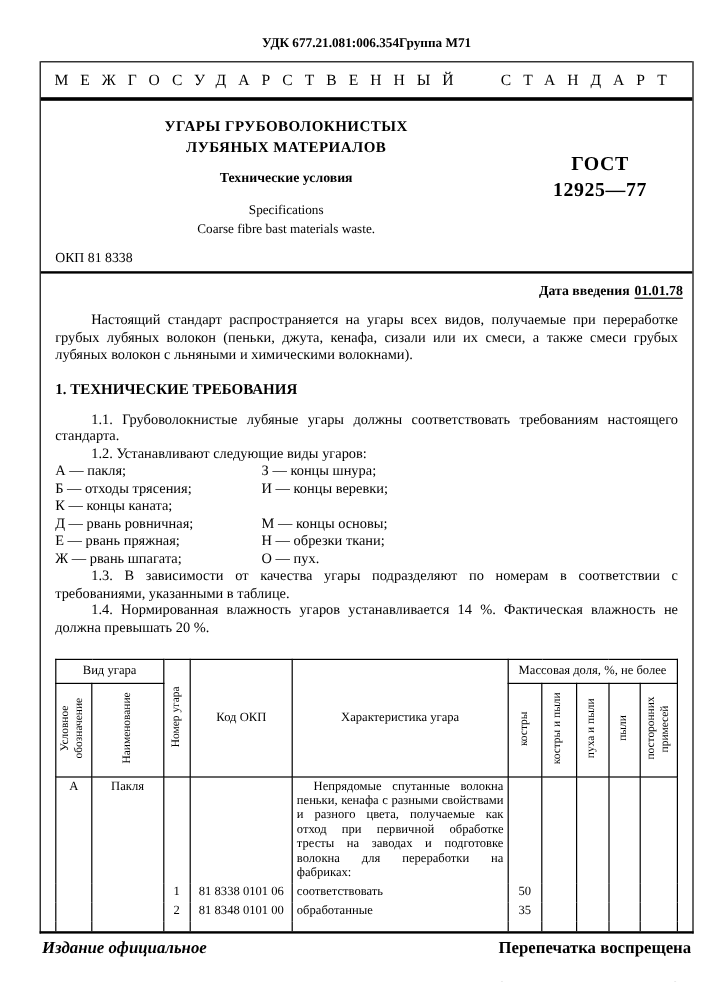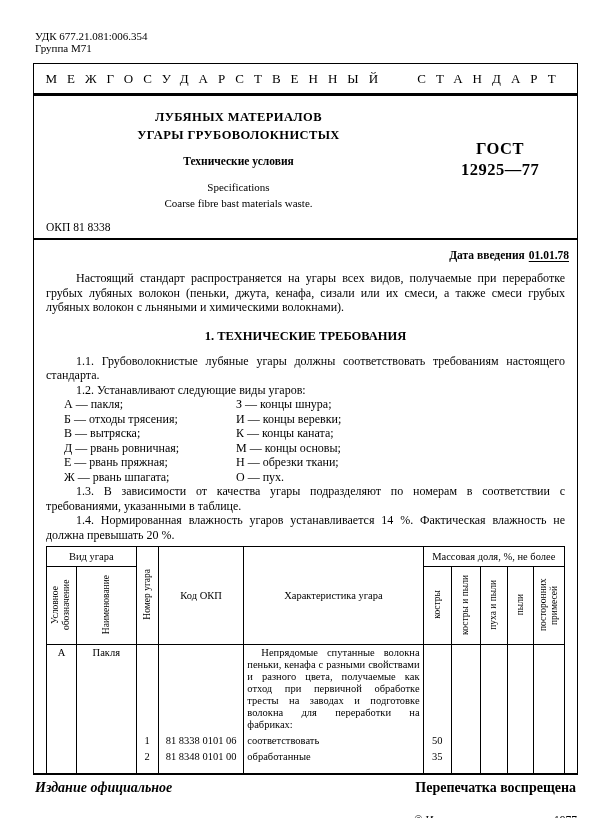--- a/index.html
+++ b/index.html
@@ -4,21 +4,21 @@
 <style>
   * { margin:0; padding:0; box-sizing:border-box; }
   html,body { background:#fff; }
   body {
     width:606px; height:818px; overflow:hidden;
     font-family:"Liberation Serif","DejaVu Serif",serif;
     color:#000;
   }
   .page { width:606px; height:818px; padding:30px 28px 0 33px; overflow:hidden; }
 
-  .meta-row { display:flex; justify-content:center; font-size:11px; font-weight:normal; padding:0 2px; margin-bottom:9px;flex-direction:column; }
+  .meta-row { display:flex; justify-content:center; font-size:11px; font-weight:bold; padding:0 2px; margin-bottom:9px; }
 
   .frame { border-left:1.5px solid #000; border-right:1.5px solid #000; border-bottom:2.5px solid #000; }
 
   .banner {
     border-top:1.5px solid #000; border-bottom:3px solid #000;
     text-align:center; font-weight:normal; font-size:13px;
     letter-spacing:10px; word-spacing:16px; white-space:nowrap; overflow:hidden;
     padding:7px 0 6px 0;
   }
 
@@ -30,28 +30,28 @@
   .gost { width:138px; flex:0 0 auto; text-align:center; padding-top:30px; font-weight:bold; font-size:16.5px; line-height:1.3; letter-spacing:0.5px; }
 
   .okp { padding:10px 0 5px 12px; font-size:11.5px; }
   .rule { border-top:2.5px solid #000; }
   .date-row { text-align:right; font-size:11.5px; font-weight:bold; padding:9px 8px 0 0; }
   .date-row .u { text-decoration:underline; text-underline-offset:2px; margin-left:4px; }
 
   .content { padding:0 12px; }
   .content p.para { font-size:12px; line-height:14.5px; text-align:justify; text-indent:30px; margin:0; }
   .content p.first { margin-top:10px; }
-  .section { text-align:center; font-weight:bold; font-size:12.5px; margin:14px 0 10px 0; }
-
-  .types { margin-left:18px; font-size:12px; line-height:14.5px; }
+  .section { text-align:left; font-weight:bold; font-size:12.5px; margin:14px 0 10px 0; }
+
+  .types { font-size:12px; line-height:14.5px; }
   .trow { display:flex; }
   .tl { width:172px; flex:0 0 auto; }
   .tr { flex:1 1 auto; }
 
-  .wtable { width:100%; border-collapse:collapse; table-layout:fixed; margin-top:4px;
+  .wtable { width:100%; border-collapse:collapse; table-layout:fixed; margin-top:19px;
             border:1.6px solid #000; border-bottom:none; }
   .wtable th, .wtable td { border:1px solid #000; }
   .wtable thead th { font-weight:normal; font-size:10.5px; text-align:center; vertical-align:middle; padding:1px 2px; }
   .wtable thead tr.r1 th { height:20px; }
   .wtable thead tr.r2 th { height:78px; }
   .vtext { display:inline-block; writing-mode:vertical-rl; transform:rotate(180deg);
            font-size:9.5px; line-height:1.2; max-height:72px; white-space:normal; }
   .vtext.tall { max-height:92px; }
   .wtable tbody td { border-top:none; border-bottom:none; font-size:10.5px; line-height:12px;
                      vertical-align:top; padding:2px 3px; }
@@ -75,22 +75,22 @@
     <span>Группа М71</span>
   </div>
 
   <div class="frame">
 
     <div class="banner">МЕЖГОСУДАРСТВЕННЫЙ СТАНДАРТ</div>
 
     <div class="title-row">
       <div class="title-left">
         <div class="title-main">
+          <div>УГАРЫ ГРУБОВОЛОКНИСТЫХ</div>
           <div>ЛУБЯНЫХ МАТЕРИАЛОВ</div>
-          <div>УГАРЫ ГРУБОВОЛОКНИСТЫХ</div>
         </div>
         <div class="subtitle">Технические условия</div>
         <div class="en-title">
           <div>Specifications</div>
           <div>Coarse fibre bast materials waste.</div>
         </div>
       </div>
       <div class="gost">
         <div>ГОСТ</div>
         <div>12925—77</div>
@@ -116,21 +116,20 @@
       <div class="types">
         <div class="trow">
             <span class="tl">А — пакля;</span>
             <span class="tr">З — концы шнура;</span>
           </div>
         <div class="trow">
             <span class="tl">Б — отходы трясения;</span>
             <span class="tr">И — концы веревки;</span>
           </div>
         <div class="trow">
-            <span class="tl">В — вытряска;</span>
             <span class="tr">К — концы каната;</span>
           </div>
         <div class="trow">
             <span class="tl">Д — рвань ровничная;</span>
             <span class="tr">М — концы основы;</span>
           </div>
         <div class="trow">
             <span class="tl">Е — рвань пряжная;</span>
             <span class="tr">Н — обрезки ткани;</span>
           </div>

